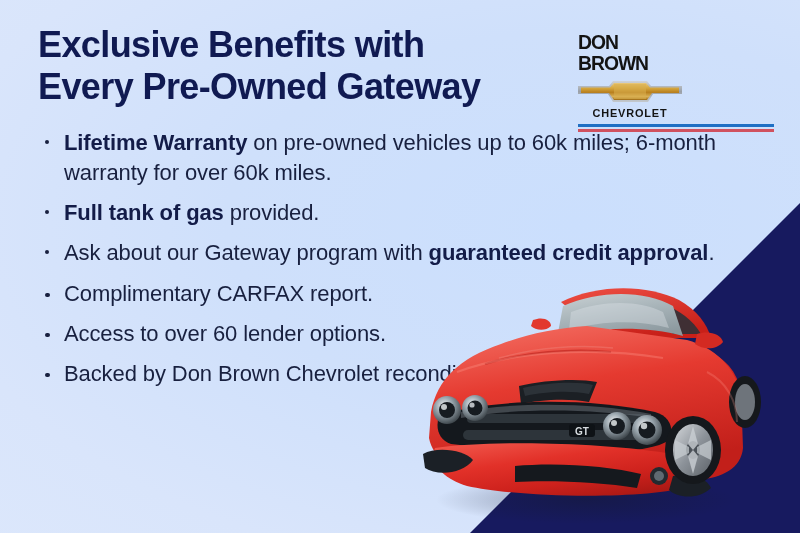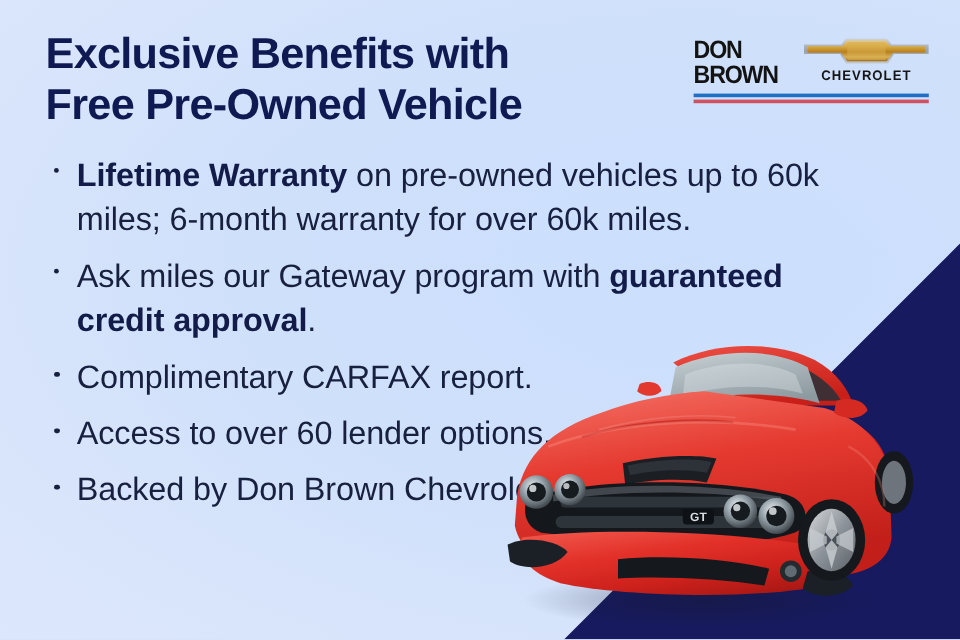--- a/index.html
+++ b/index.html
@@ -43,20 +43,21 @@
   .logo {
     position:absolute;
     right:26px; top:30px;
     width:196px;
   }
   .logo-top {
     display:flex;
     align-items:flex-start;
     justify-content:space-between;
     gap:6px;
+    flex-direction:column;
   }
   .logo-words {
     font-size:21px;
     font-weight:bold;
     line-height:0.98;
     letter-spacing:-1.1px;
     color:#131313;
     padding-top:2px;
     transform:scaleX(0.92);
     transform-origin:left top;
@@ -82,21 +83,21 @@
   
   .bullets {
     position:absolute;
     left:38px; top:128px;
     width:690px;
     list-style:none;
   }
   .bullets li {
     position:relative;
     padding-left:26px;
-    font-size:27px;
+    font-size:22px;
     line-height:1.37;
     color:#18203f;
     margin-bottom:10px;
     letter-spacing:-0.1px;
   }
   .bullets li::before {
     content:"";
     position:absolute;
     left:7px; top:12px;
     width:4px; height:4px;
@@ -117,21 +118,21 @@
 </style>
 </head>
 <body>
 
 <div class="canvas">
 
   <div class="navy-wedge"></div>
 
   <h1 class="headline">
     <span>Exclusive Benefits with</span>
-    <span class="l2">Free Pre-Owned Vehicle</span>
+    <span class="l2">Every Pre-Owned Gateway</span>
   </h1>
 
   <div class="logo">
     <div class="logo-top">
       <div class="logo-words">
         <div>DON</div>
         <div>BROWN</div>
       </div>
       <div class="logo-right">
         <span class="bowtie-wrap">
@@ -166,21 +167,24 @@
       <div class="stripe-gap"></div>
       <div class="stripe-red"></div>
     </div>
   </div>
 
   <ul class="bullets">
     <li>
       <b>Lifetime Warranty</b><span> on pre-owned vehicles up to 60k miles; 6-month warranty for over 60k miles.</span>
     </li>
     <li>
-      <span>Ask miles our Gateway program with </span><b>guaranteed credit approval</b><span>.</span>
+      <b>Full tank of gas</b><span> provided.</span>
+    </li>
+    <li>
+      <span>Ask about our Gateway program with </span><b>guaranteed credit approval</b><span>.</span>
     </li>
     <li class="b-low">
       <span>Complimentary CARFAX report.</span>
     </li>
     <li class="b-low">
       <span>Access to over 60 lender options.</span>
     </li>
     <li class="b-low">
       <span>Backed by Don Brown Chevrolet reconditioning.</span>
     </li>

